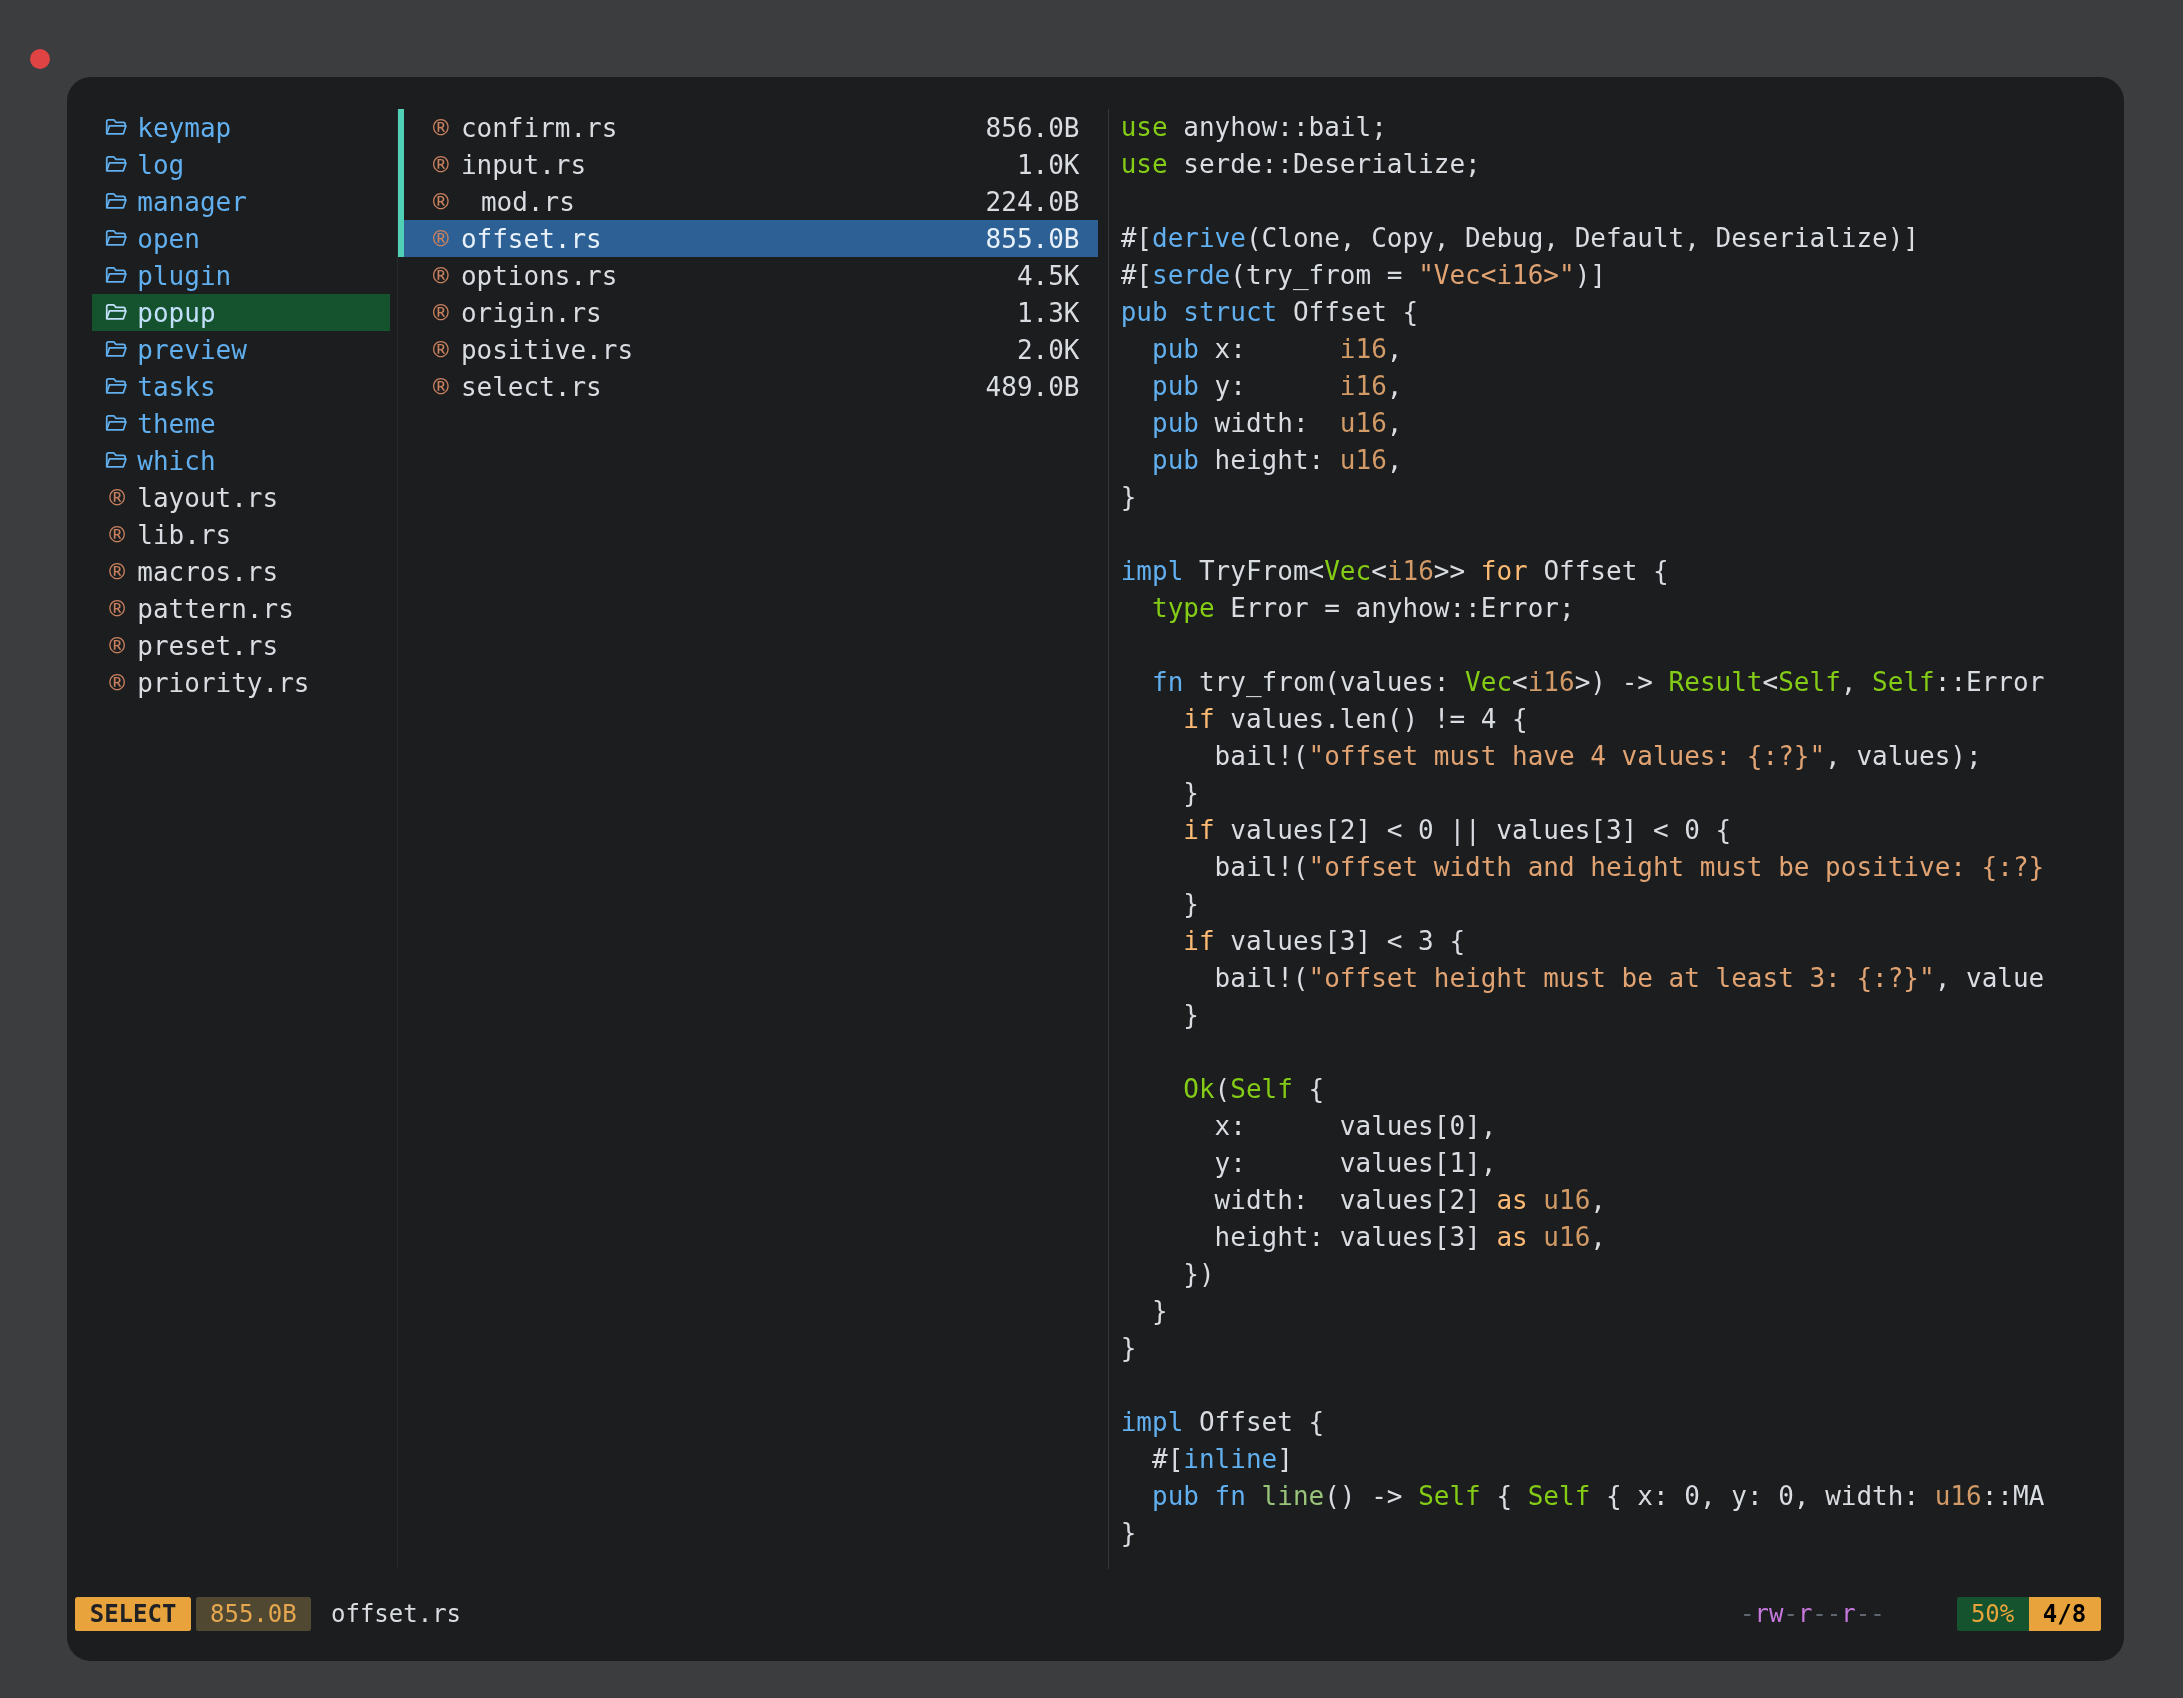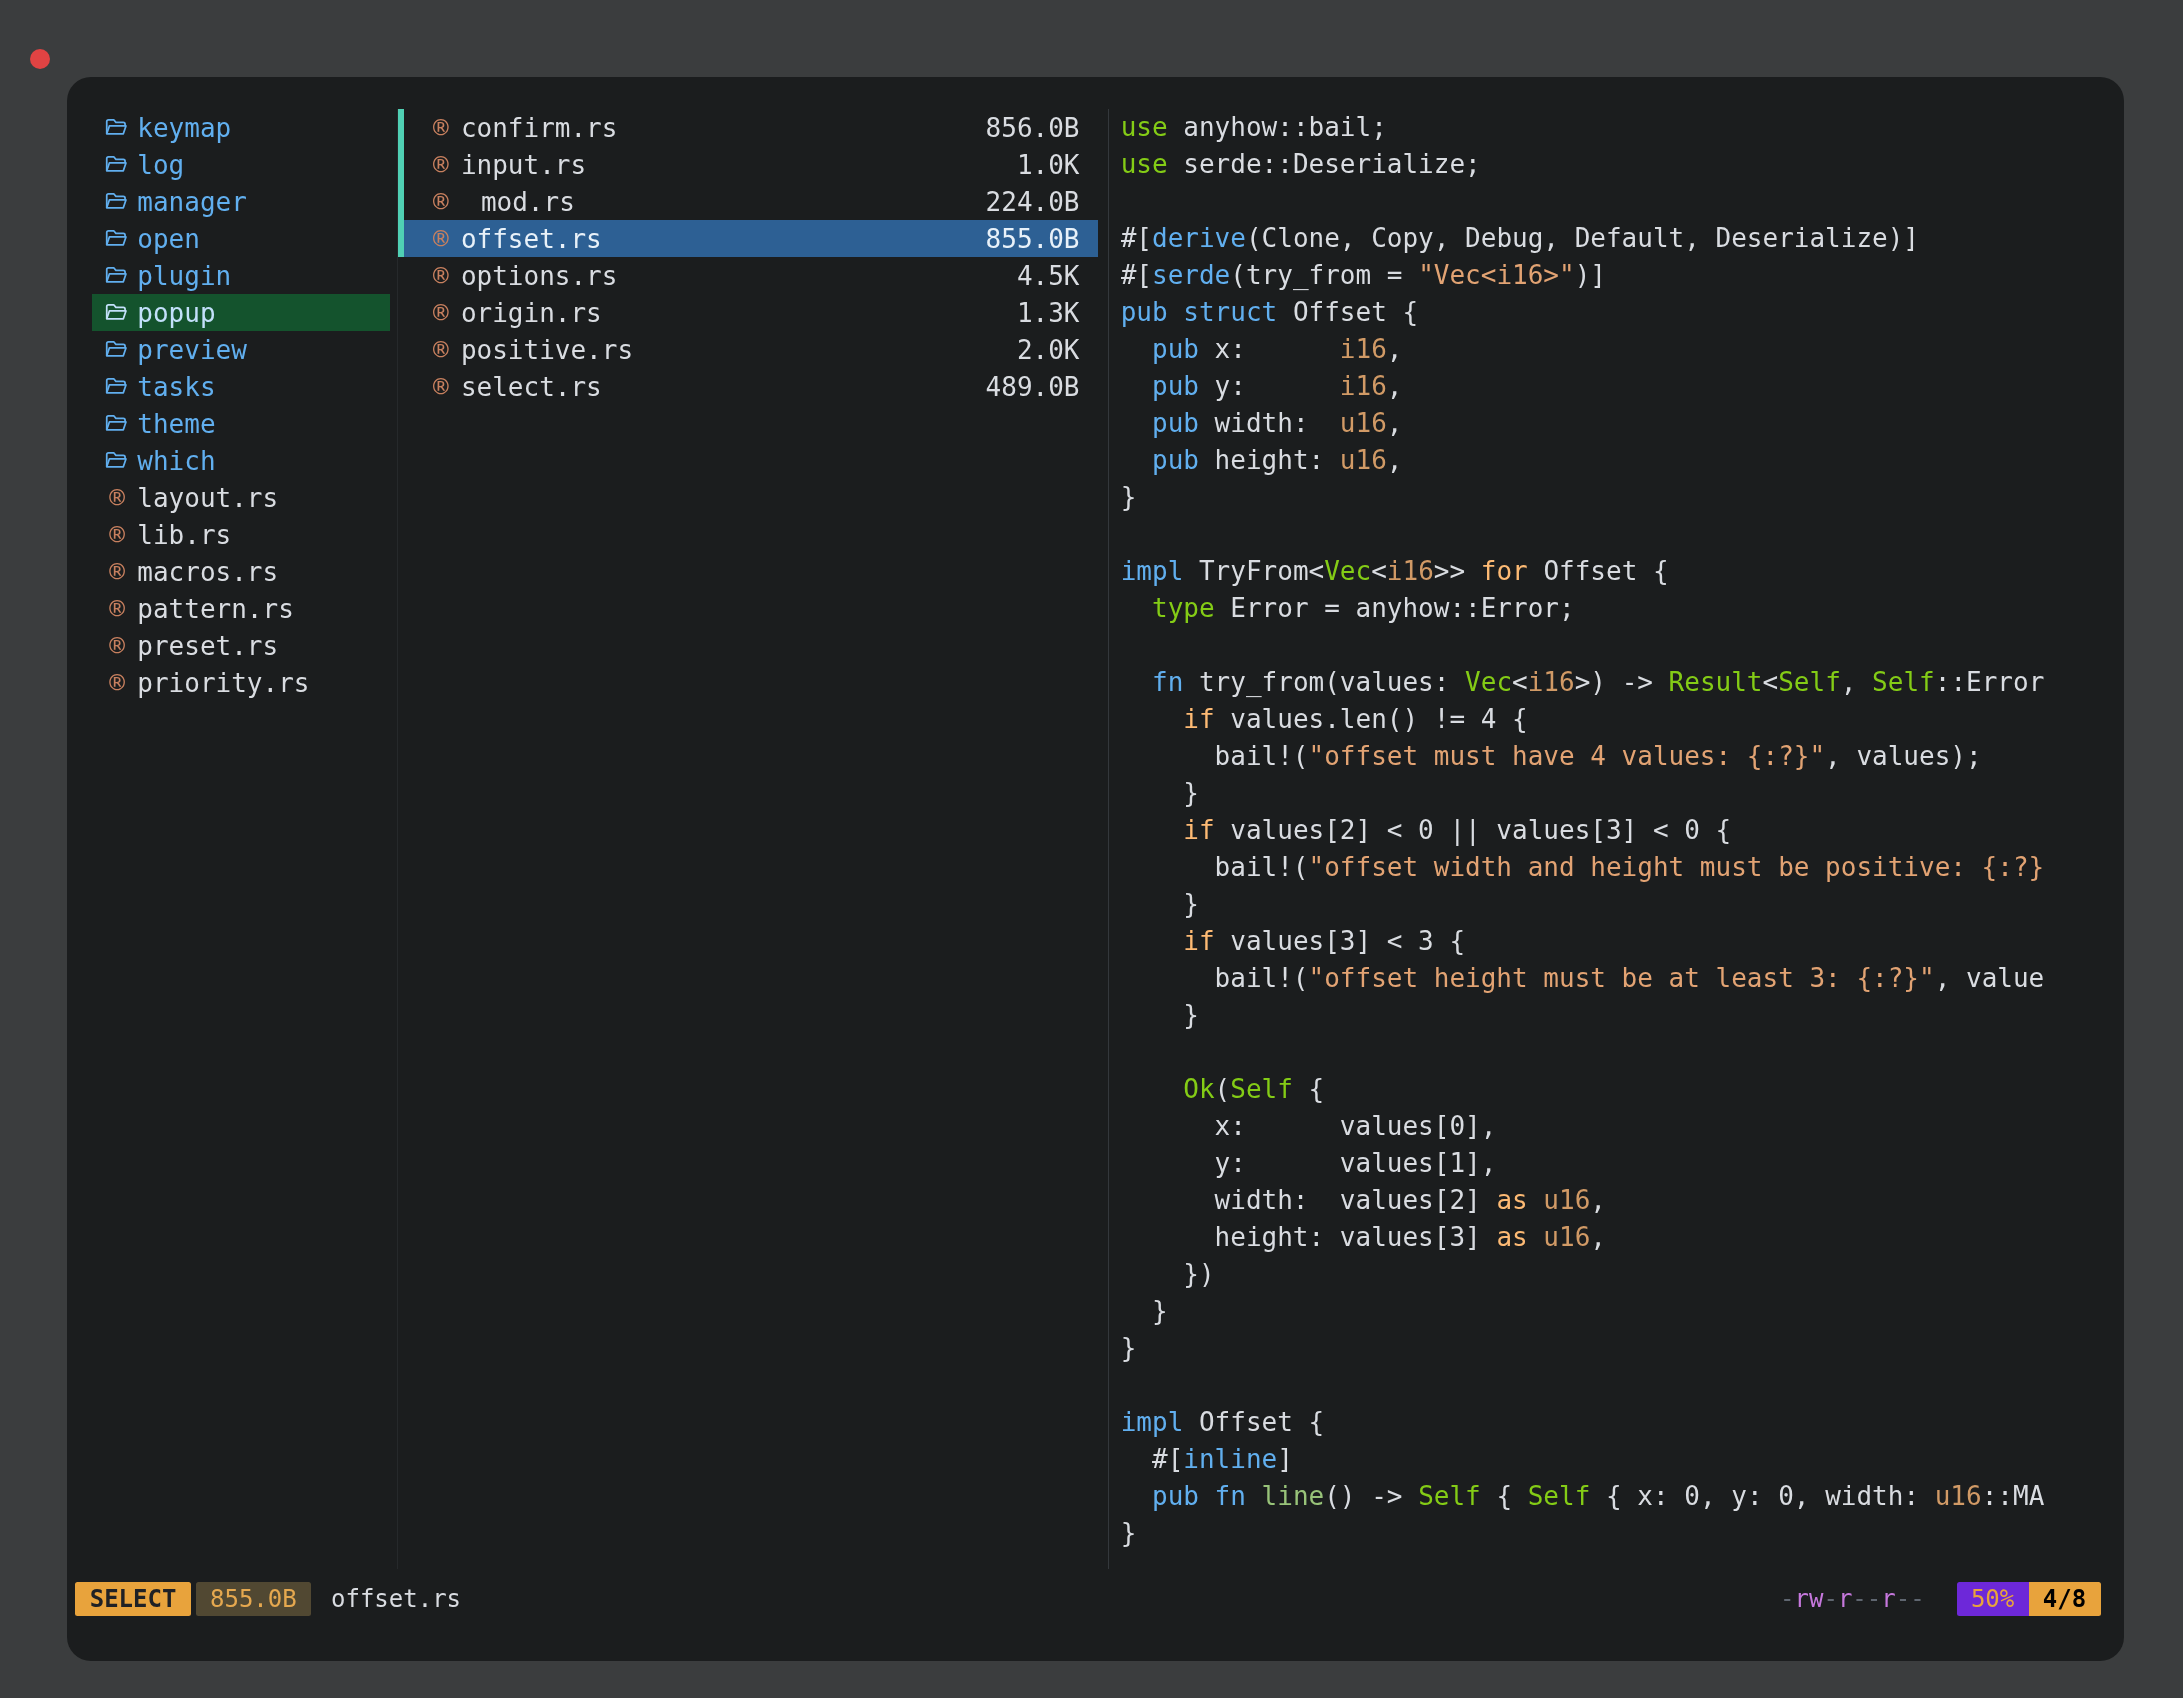--- a/index.html
+++ b/index.html
@@ -43,36 +43,36 @@
   .code-line { height:37px; line-height:37px; font-size:26px; white-space:pre; color:#d9dce1; overflow:hidden; }
   .tk-t  { color:#d9dce1; }
   .tk-b  { color:#61afef; }
   .tk-cy { color:#84cc16; }
   .tk-mg { color:#fdba74; }
   .tk-o  { color:#d19a66; }
   .tk-s  { color:#e2a373; }
   .tk-g  { color:#98c379; }
 
   .statusbar {
-    position:absolute; left:8.4px; right:23.5px; bottom:44px; height:37px;
+    position:absolute; left:8.4px; right:23.5px; bottom:29px; height:37px;
     display:flex; justify-content:space-between; align-items:center;
     font-size:24px; color:#d9dce1;
   }
   .status-left, .status-right { display:flex; align-items:center; }
   .badge {
     display:inline-flex; align-items:center; height:34px; padding:0 14.3px;
     border-radius:2.5px; white-space:nowrap;
   }
   .badge.mode { background:#e8a33c; color:#1f2125; font-weight:bold; }
   .badge.size { background:#514832; color:#e5a84f; margin-left:5px; }
   .fname { margin-left:20px; }
   .perms { margin-right:32px; }
   .perms .l { color:#c678dd; }
   .perms .d { color:#5f6670; }
-  .badge.pct { background:#6d28d9; color:#e8a33c; border-radius:2.5px 0 0 2.5px; }
+  .badge.pct { background:#14532d; color:#e8a33c; border-radius:2.5px 0 0 2.5px;margin-left:40px; }
   .badge.pos { background:#e8a33c; color:#000000; font-weight:bold; border-radius:0 2.5px 2.5px 0; }
 </style>
 </head>
 <body>
 
 <div class="window">
   <span class="traffic-red"></span>
 
   <div class="terminal">
     <div class="panes">

